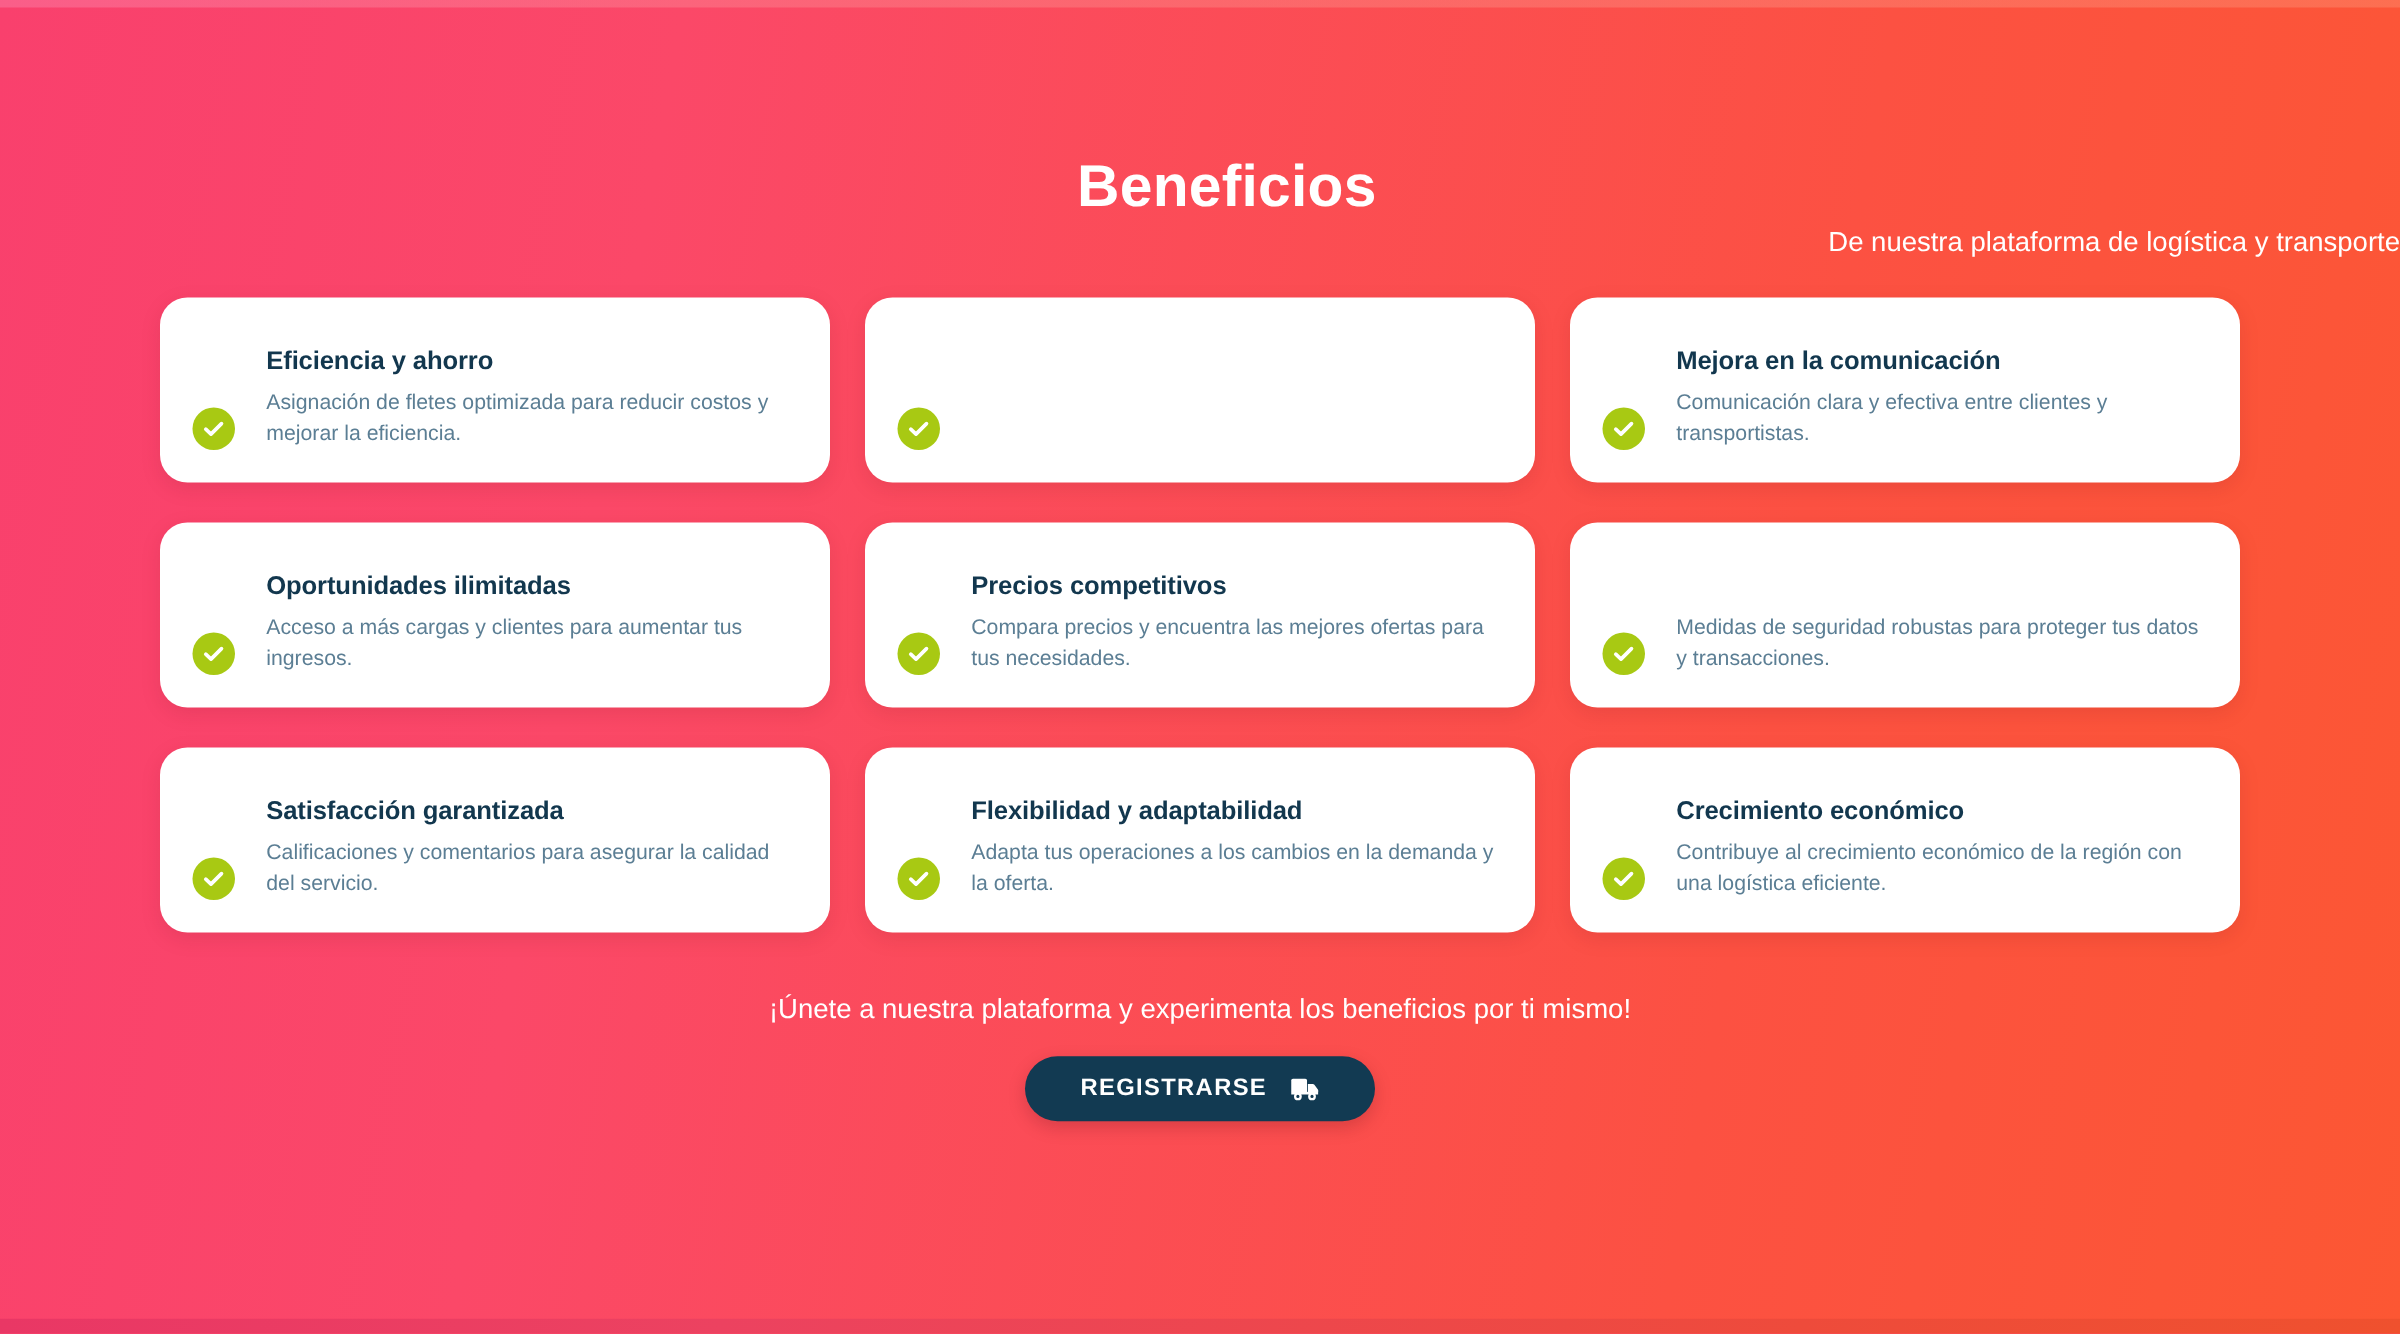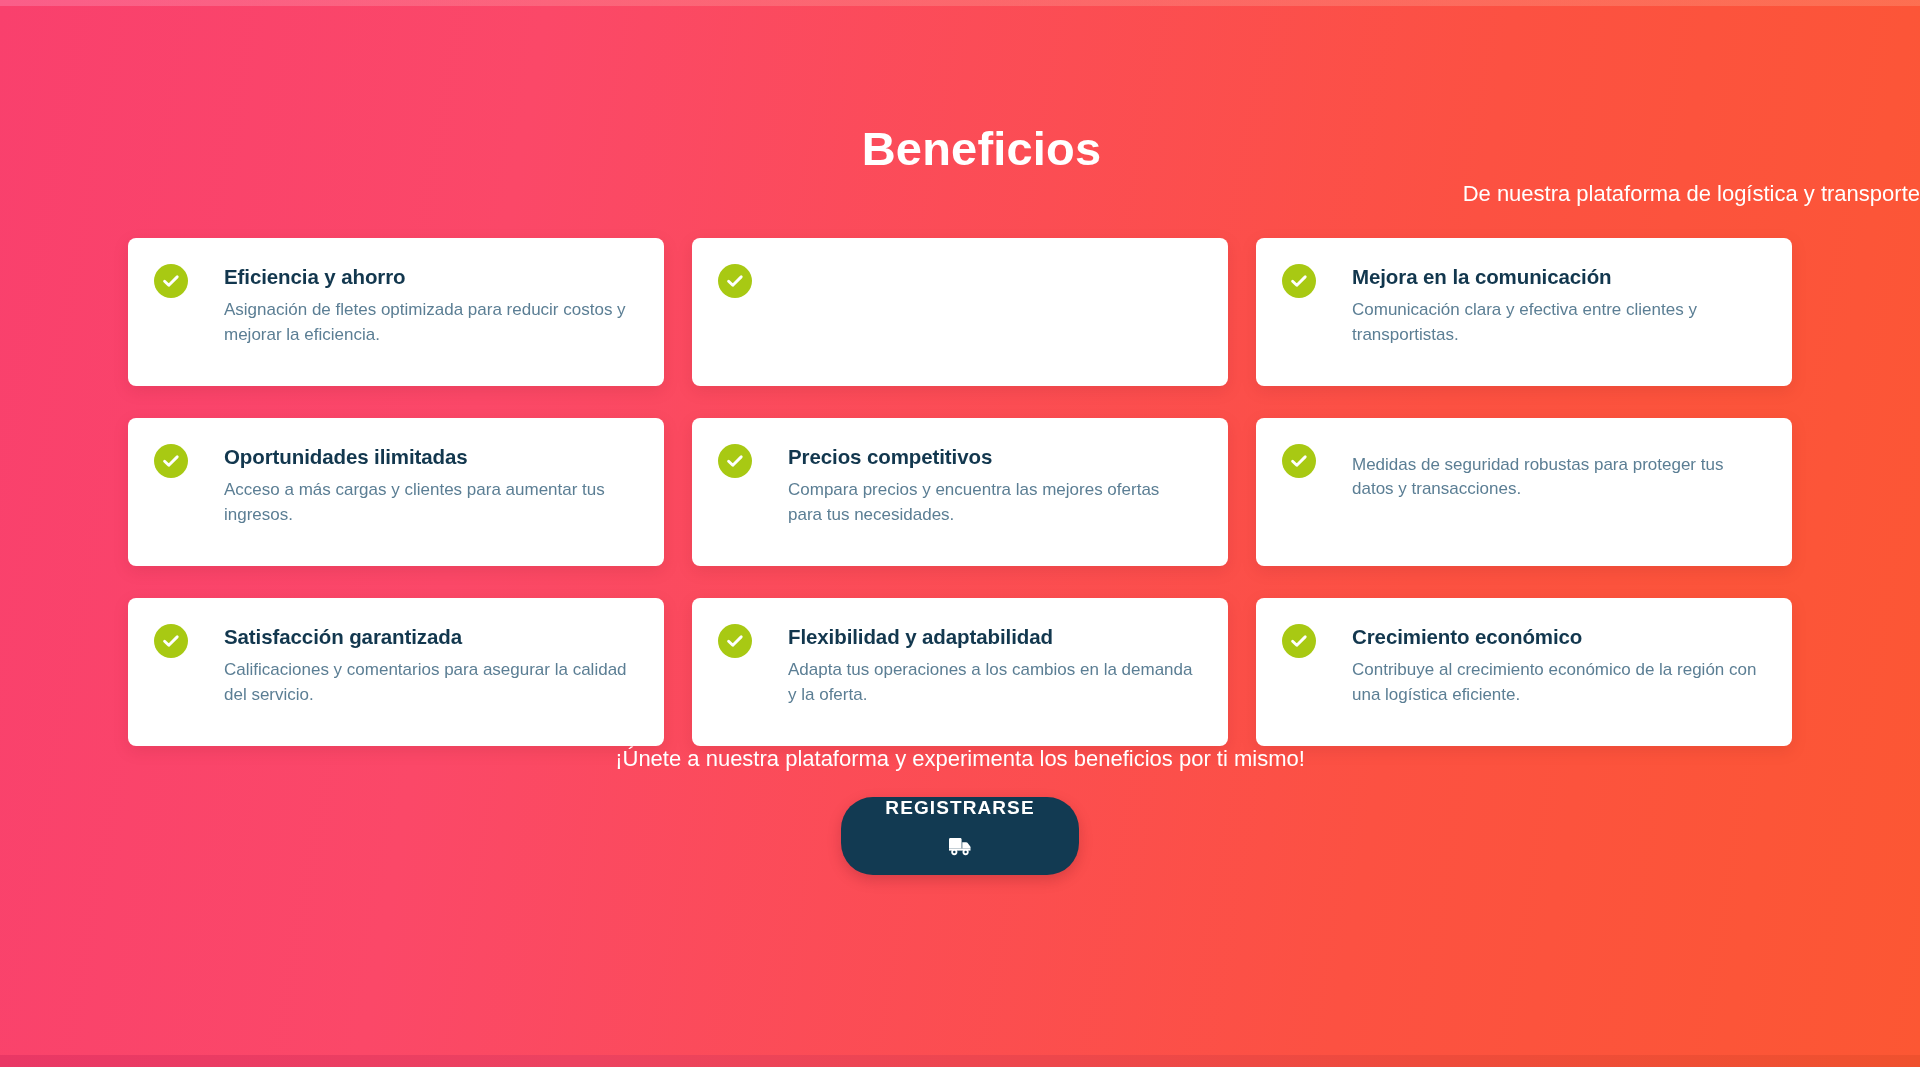--- a/index.html
+++ b/index.html
@@ -74,26 +74,26 @@
     width: 1664px;
     margin: 30px auto 0;
     display: grid;
     grid-template-columns: repeat(3, 1fr);
     column-gap: 28px;
     row-gap: 32px;
   }
 
   .card {
     background: #FFFFFF;
-    border-radius: 8px;
+    border-radius: 22px;
     height: 148px;
     padding: 26px 30px 26px 26px;
     display: flex;
-    align-items: flex-start;
-    gap: 36px;
+    align-items: flex-end;
+    gap: 25px;
     box-shadow: 0 5px 16px rgba(120, 20, 30, .13);
   }
 
   .check-icon {
     flex: 0 0 auto;
     width: 34px;
     height: 34px;
     border-radius: 50%;
     background: #A8C913;
     display: flex;
@@ -115,49 +115,49 @@
   .card-desc {
     margin-top: 9px;
     color: #5B7E94;
     font-size: 17px;
     font-weight: 400;
     line-height: 1.45;
   }
 
   
   .cta-text {
+    margin-top: 48px;
     text-align: center;
     color: #FFFFFF;
     font-size: 22px;
     line-height: 1.2;
   }
 
   .cta-wrap {
     margin-top: 25px;
     display: flex;
     justify-content: center;
   }
 
   .cta-button {
     background: #123A52;
     color: #FFFFFF;
     border: none;
     border-radius: 32px;
-    height: 78px;
+    height: 52px;
     padding: 0 44px;
     display: inline-flex;
     align-items: center;
     gap: 18px;
     font-family: "Liberation Sans", sans-serif;
     font-size: 19px;
     font-weight: bold;
     letter-spacing: 1.1px;
     cursor: pointer;
     box-shadow: 0 5px 14px rgba(90, 15, 25, .22);
-    flex-direction: column;
   }
   .cta-button svg { display: block; }
 </style>
 </head>
 <body>
 
 <div id="page">
 
   <div class="top-edge"></div>
 

